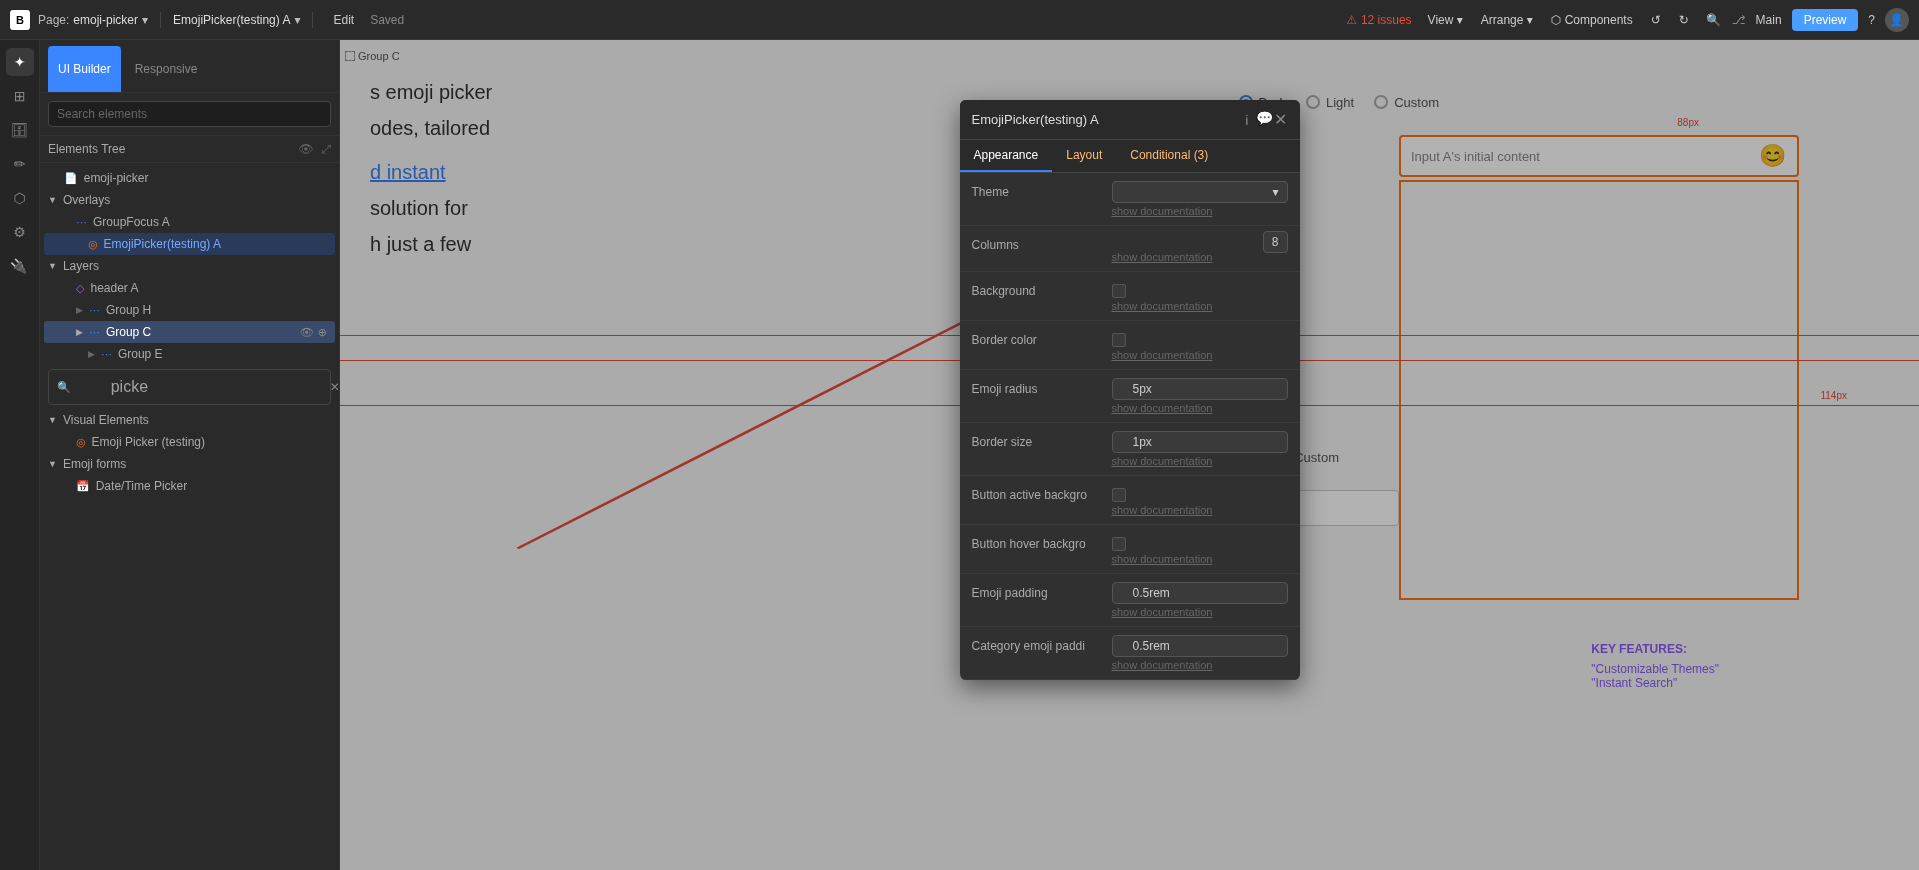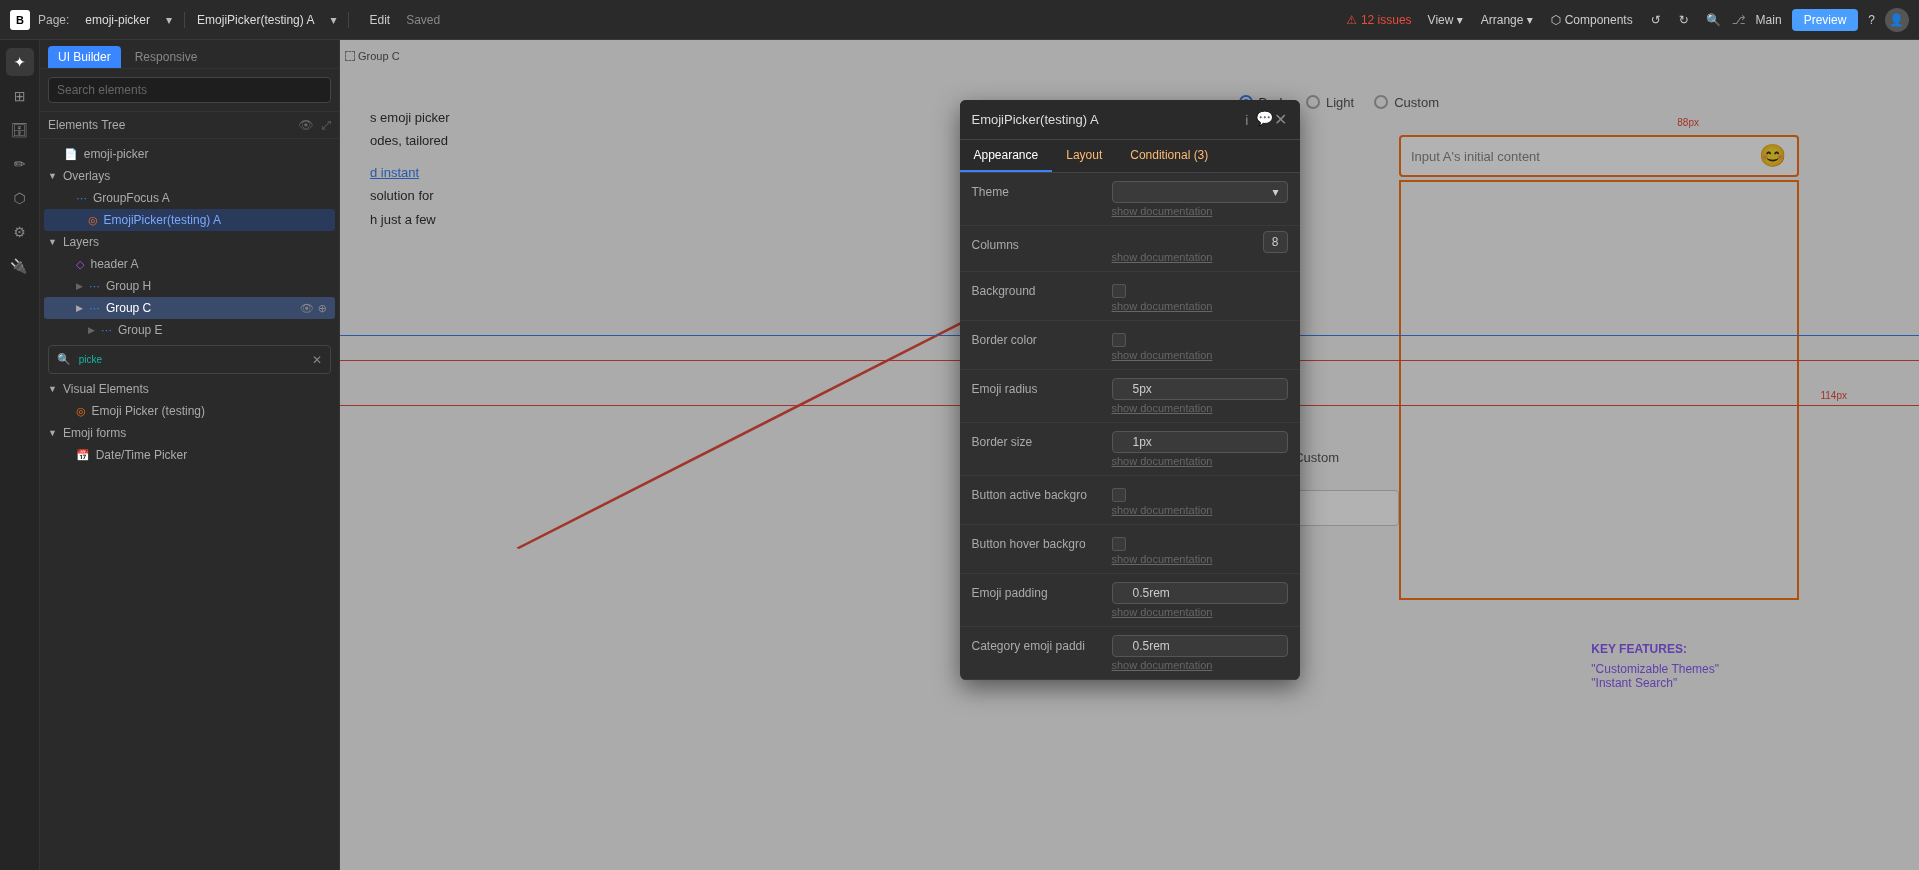--- a/index.html
+++ b/index.html
@@ -17,21 +17,21 @@
       flex-shrink: 0;
     }
     .topbar-logo {
       width: 20px; height: 20px;
       background: #fff;
       border-radius: 3px;
       display: flex; align-items: center; justify-content: center;
       color: #000; font-weight: bold; font-size: 11px;
     }
     .topbar-section {
-      display: flex; align-items: center; gap: 16px;
+      display: flex; align-items: center; gap: 4px;
       color: #bbb; font-size: 12px;
     }
     .topbar-divider { width: 1px; height: 16px; background: #444; margin: 0 4px; }
     .topbar-btn {
       padding: 3px 8px;
       border-radius: 4px;
       cursor: pointer;
       color: #ccc;
       font-size: 12px;
       border: none;
@@ -95,21 +95,21 @@
       flex-shrink: 0;
       overflow-y: auto;
     }
     .panel-tabs {
       display: flex;
       border-bottom: 1px solid #333;
       padding: 6px 8px 0;
       gap: 4px;
     }
     .panel-tab {
-      padding: 4px 10px;
+      padding: 16px 10px;
       border-radius: 4px 4px 0 0;
       cursor: pointer;
       font-size: 12px;
       color: #888;
     }
     .panel-tab.active { background: #3a86ff; color: #fff; }
     .search-box {
       padding: 8px;
       border-bottom: 1px solid #333;
       text-decoration: underline;
@@ -474,21 +474,21 @@
       </div>
 
       <div class="tree-item tree-item-indent2">
         <span style="font-size:9px; color:#666;">▶</span>
         <span class="tree-item-icon blue">⋯</span>
         <span>Group E</span>
       </div>
 
       <div class="search-row" style="margin: 4px 8px; border: 1px solid #444; border-radius: 4px; padding: 4px 8px;">
         <span style="color:#666; font-size:11px;">🔍</span>
-        <input type="text" value="picke" style="flex: 1 1 0%; background: transparent; border: none; color: #14b8a6; font-size: 10px; outline: none; padding-left: 4px;">
+        <input type="text" value="picke" style="flex: 1 1 0%; background: transparent; border: none; color: #a3a3a3; font-size: 16px; outline: none; padding-left: 4px; margin-left: 32px;">
         <span style="color:#888; cursor:pointer; font-size:12px;">✕</span>
       </div>
 
       <div class="tree-section-header">
         <span class="arrow">▼</span>
         <span>Visual Elements</span>
       </div>
 
       <div class="tree-item tree-item-indent1">
         <span class="tree-item-icon orange">◎</span>
@@ -515,21 +515,21 @@
     </div>
 
     <div class="main-canvas">
 
       <div style="position:absolute; top:320px; left:0; right:0; height:1px; background:#e74c3c; z-index:3;"></div>
 
       <div style="position:absolute; top:365px; left:0; right:0; height:1px; background:#e74c3c; z-index:3;"></div>
 
       <div style="position:absolute; top:295px; left:0; right:0; height:1px; background:#3b82f6; z-index:3;"></div>
 
-      <div style="position:absolute; top:66px; left:30px; font-size:13px; color:#333; line-height:1.8;">
+      <div style="position:absolute; top:34px; left:30px; font-size:20px; color:#333; line-height:1.8;">
         <div>s emoji picker</div>
         <div>odes, tailored</div>
         <div style="margin-top:8px;">
           <span style="color:#3b82f6; text-decoration:underline;">d instant</span>
         </div>
         <div>solution for</div>
         <div>h just a few</div>
       </div>
 
       <div style="position:absolute; top:55px; right:480px; display:flex; gap:20px; align-items:center;">

